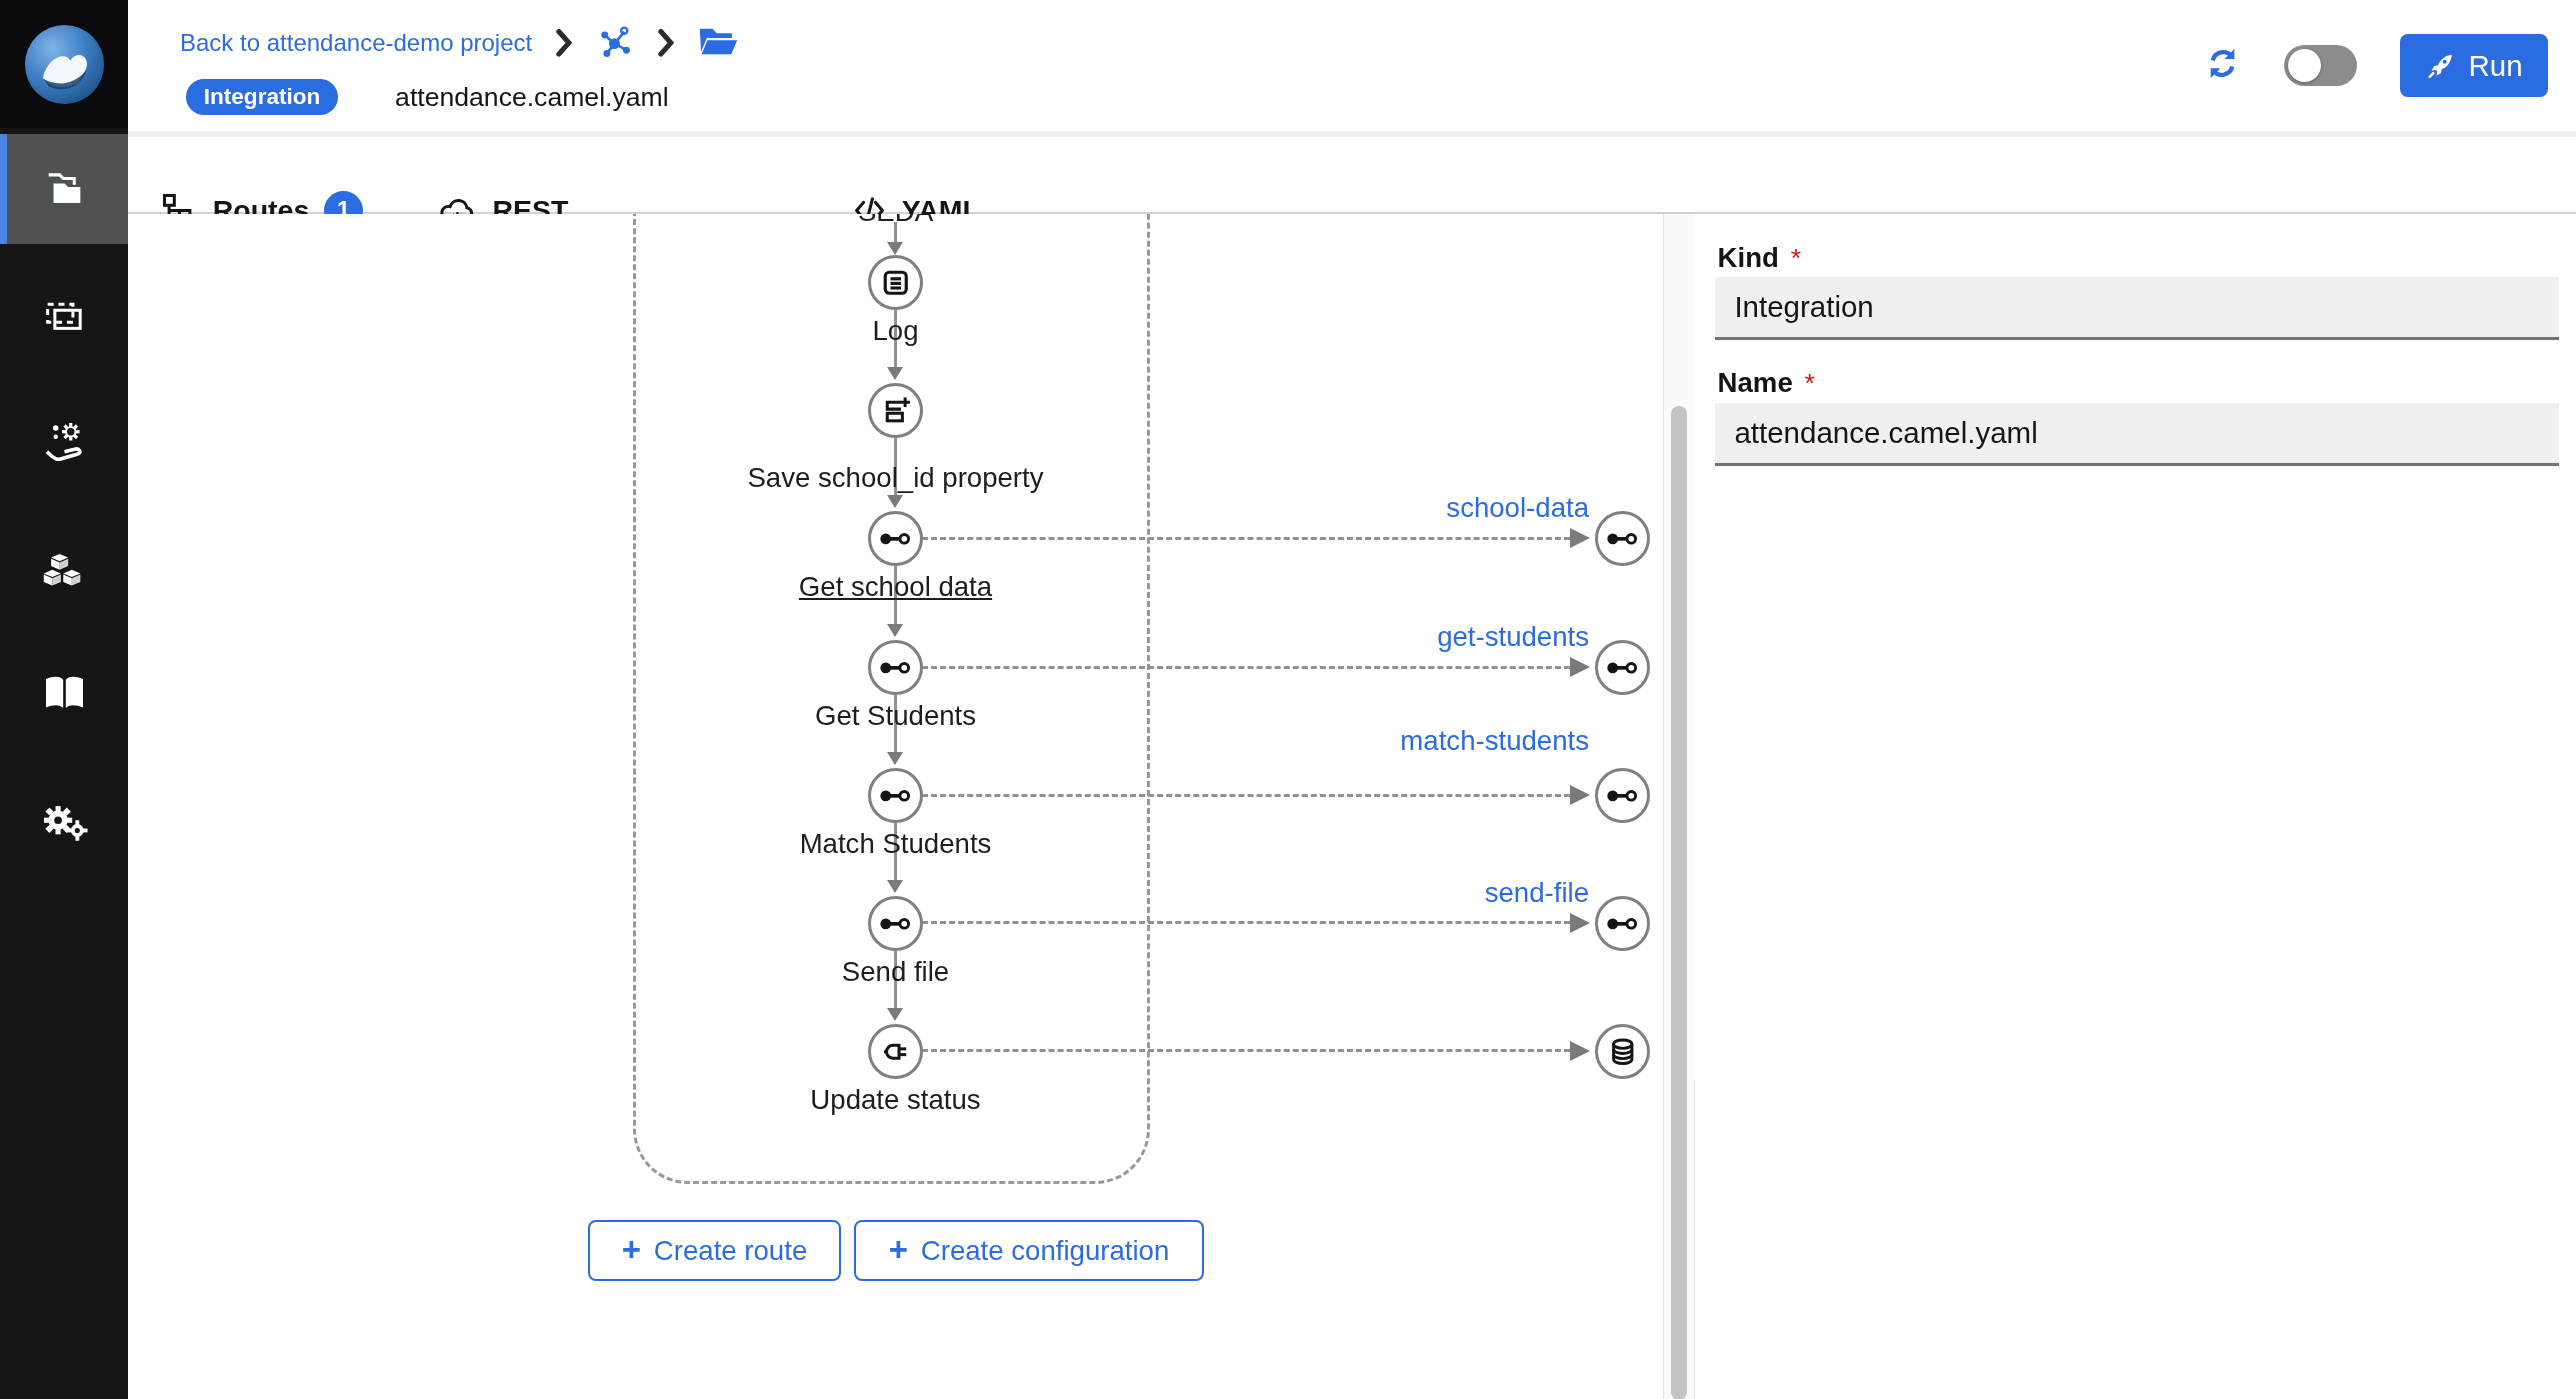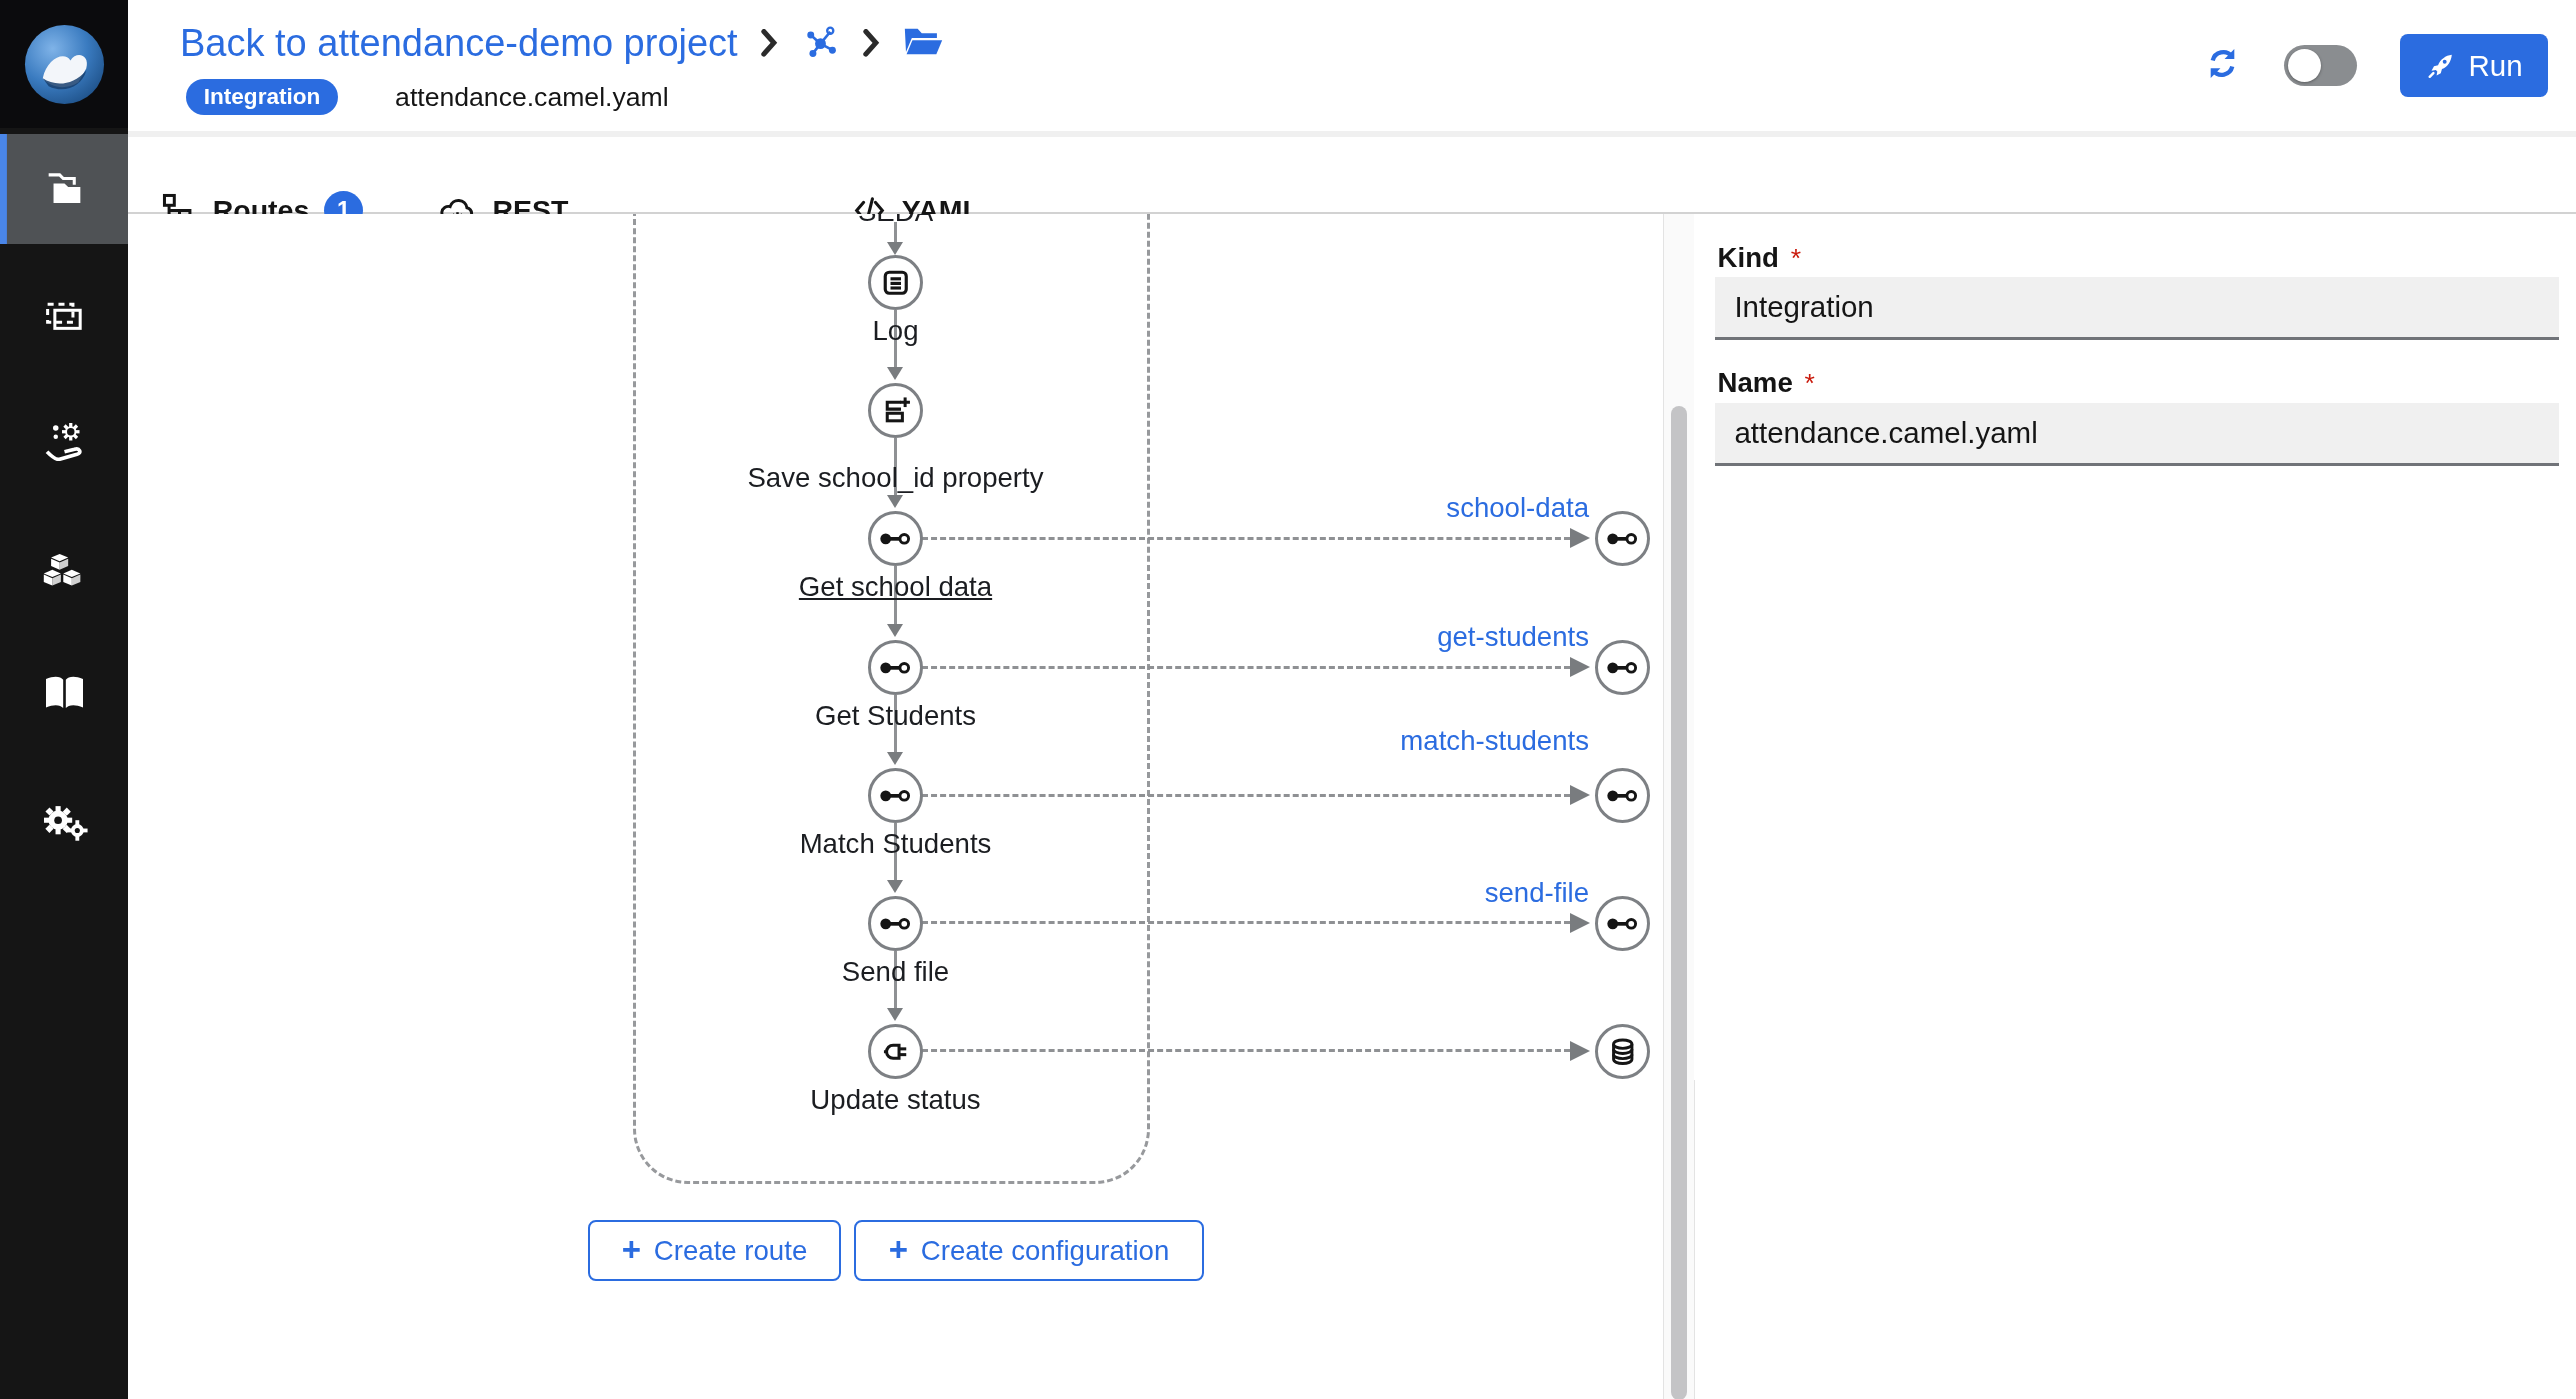--- a/index.html
+++ b/index.html
@@ -10,21 +10,21 @@
   .sidebar{position:absolute;left:0;top:0;width:128px;height:1399px;background:#151515;}
   .logo-block{position:absolute;left:0;top:0;width:128px;height:128px;background:#0b0b0d;
               display:flex;align-items:center;justify-content:center;}
   .nav-item{position:absolute;left:0;width:128px;height:110px;display:flex;align-items:center;justify-content:center;cursor:pointer;}
   .nav-item.active{background:#4f5255;box-shadow:inset 6.9px 0 0 #4a86e8;}
   .nav-item svg{display:block;}
 
   
   .header{position:absolute;left:128px;top:0;width:2448px;height:131px;background:#fff;}
   .crumbs{position:absolute;left:52px;top:21.6px;display:flex;align-items:center;gap:21.6px;}
-  .back-link{font-size:38px;color:#2b6ce0;cursor:pointer;}
+  .back-link{font-size:24px;color:#2b6ce0;cursor:pointer;}
   .crumb-sep{display:flex;align-items:center;}
   .meta-row{position:absolute;left:58px;top:79px;display:flex;align-items:center;gap:57px;}
   .badge-pill{background:#2b6ce0;color:#fff;font-size:22.6px;font-weight:700;
               padding:6.9px 17.7px;border-radius:19.7px;line-height:1;}
   .filename{font-size:26.6px;color:#151515;}
   .header-controls{position:absolute;right:27.6px;top:0;height:131px;display:flex;align-items:center;gap:43px;}
   .toggle{width:73px;height:41px;border-radius:20.7px;background:#8a8d90;position:relative;cursor:pointer;}
   .toggle .knob{position:absolute;left:3.9px;top:3.9px;width:33px;height:33px;border-radius:50%;background:#fff;
                 box-shadow:0 1px 3px rgba(0,0,0,.35);}
   .run-btn{width:148px;height:63px;background:#2b6ce0;border:0;border-radius:7.9px;color:#fff;

